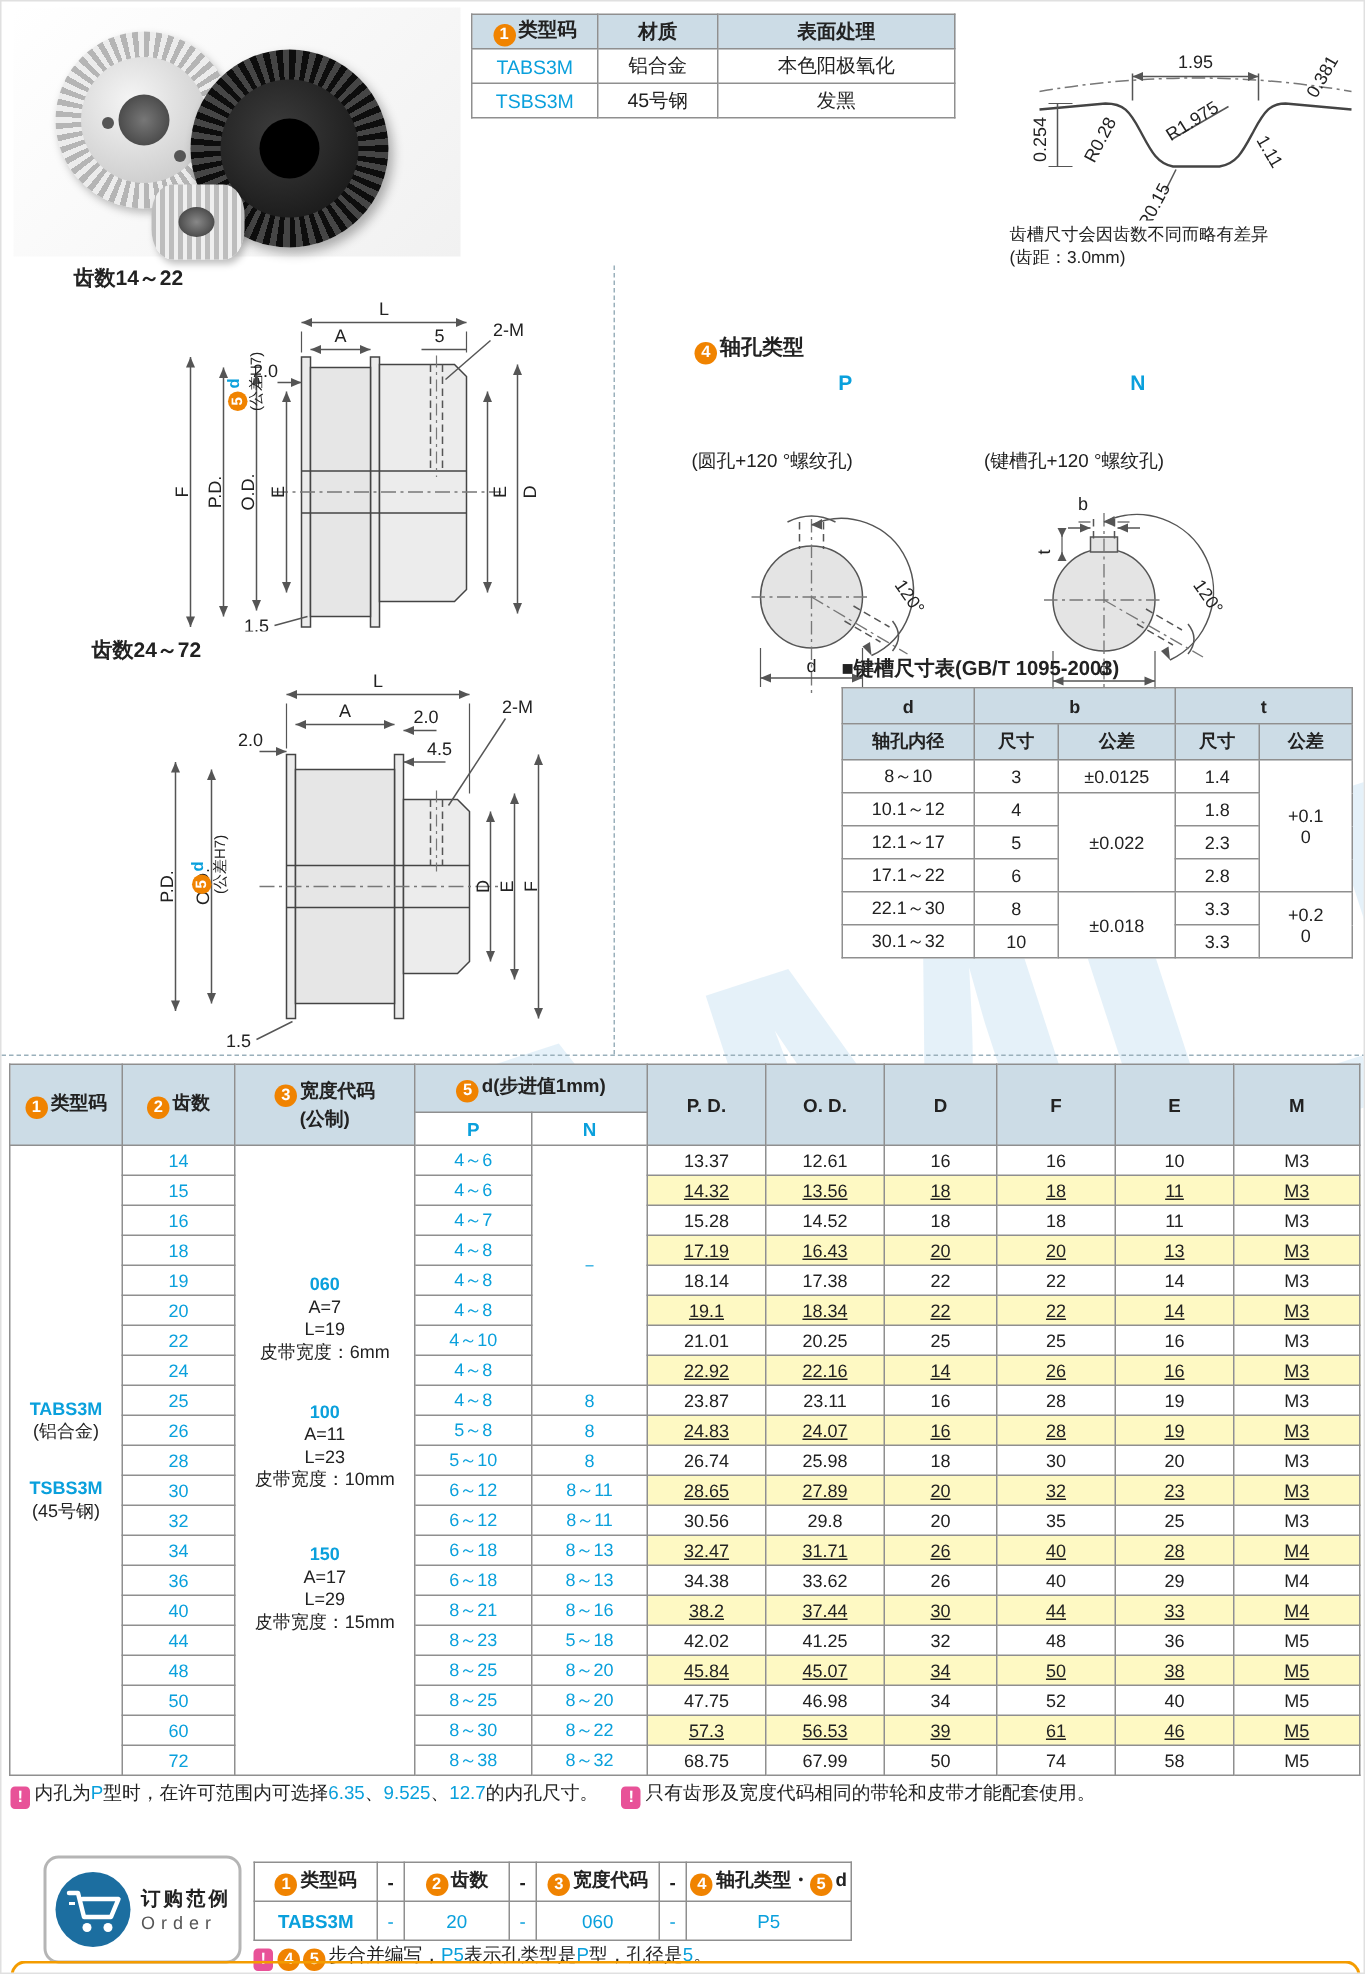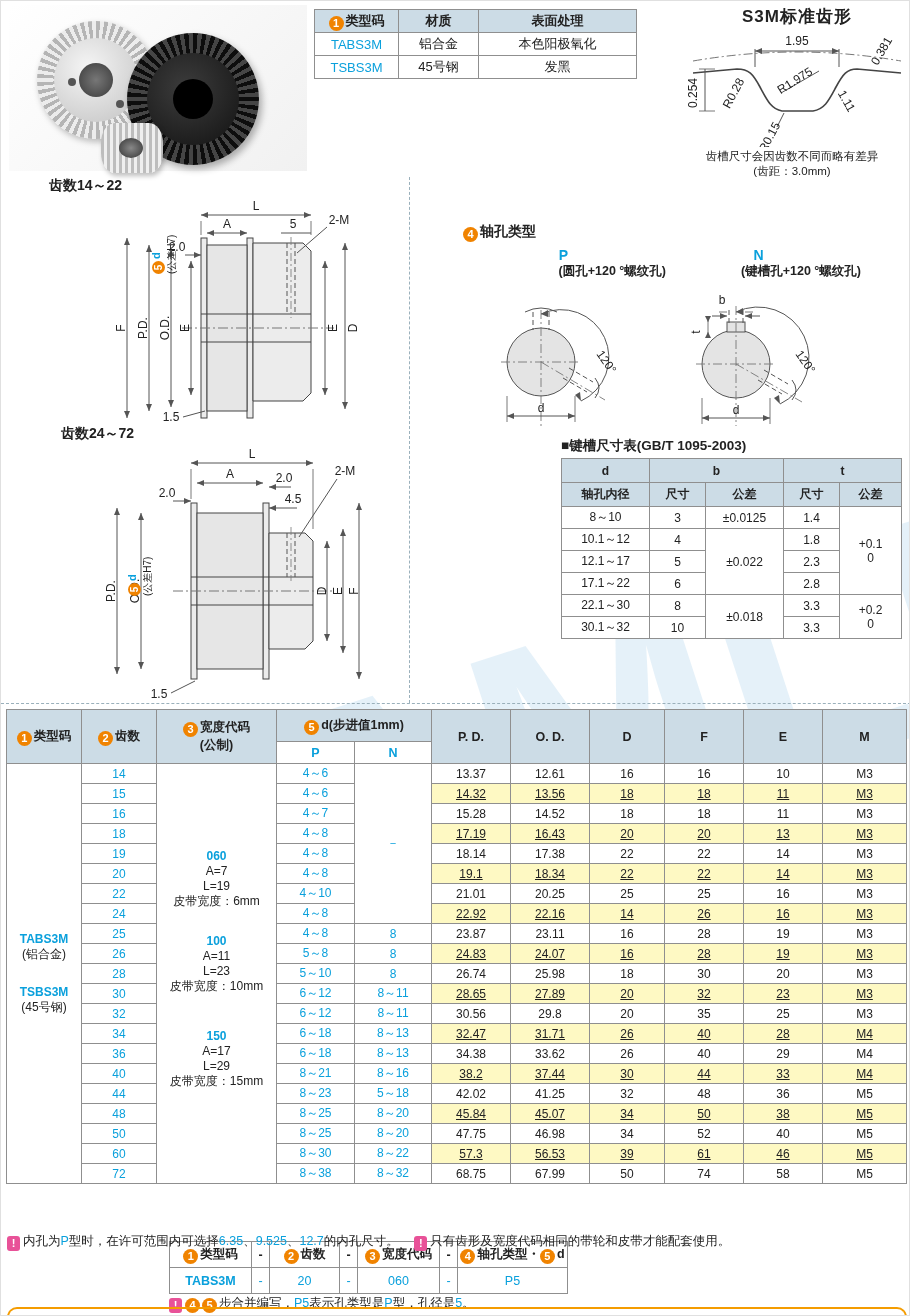--- a/index.html
+++ b/index.html
@@ -31,52 +31,52 @@
   .p3hole{left:18px;top:15px;width:24px;height:20px;background:radial-gradient(#888,#333);}
   
   table{border-collapse:collapse;}
   th,td{border:1px solid #8f8f8f;text-align:center;padding:0;}
   
   .spec{left:313px;top:8px;font-size:13px;}
   .spec th{background:#ccdce6;height:22px;font-weight:bold;}
   .spec td{height:22px;background:#fff;}
   
   .toothtitle{left:686px;top:4px;width:220px;text-align:center;font-size:17px;font-weight:bold;letter-spacing:1px;}
-  .toothnote{left:672px;width:238px;text-align:center;font-size:11.5px;}
+  .toothnote{left:672px;width:238px;text-align:left;font-size:11.5px;}
   
   .vdiv{left:408px;top:176px;height:526px;border-left:1px dashed #9ab0bb;}
   .hdiv{left:0;top:702px;width:910px;border-top:1px dashed #9ab0bb;}
   
   .dtitle{font-size:14px;font-weight:bold;}
   .dlabel{display:flex;flex-direction:column;line-height:13px;font-size:11px;transform:rotate(-90deg);white-space:nowrap;}
   
   .shhead{font-size:14px;font-weight:bold;}
   .shcode{text-align:center;font-size:14px;font-weight:bold;}
-  .shdesc{text-align:right;font-size:12.5px;font-weight:bold;}
+  .shdesc{text-align:left;font-size:12.5px;font-weight:normal;margin-top:36px;}
   
   .kwtitle{font-size:13.5px;font-weight:bold;text-align:center;}
   .kw{font-size:12px;}
   .kw th{background:#ccdce6;height:23px;font-weight:bold;}
   .kw td{height:21px;background:#fff;}
   
   .mtable{left:5px;top:708px;font-size:12px;z-index:2;}
   .mtable th{background:#ccdce6;font-weight:bold;font-size:12.5px;}
   .mtable thead tr:first-child{height:32px;}
   .mtable thead tr:nth-child(2){height:22px;}
   .mtable th.hpn{background:#fff;color:#0aa0dc;}
   .mtable tbody tr{height:20px;}
   .mtable td{background:#fff;}
   .mtable td.alt{background:#fef9c3;text-decoration:underline;}
   .mtable td.num{color:#222;}
   .cell-type{vertical-align:middle;font-size:12px;}
   .cell-width{vertical-align:top;font-size:12px;}
   .wg{line-height:15px;}
   .wg0{margin-top:85px;}.wg1{margin-top:25px;}.wg2{margin-top:35px;}
   
-  .notesline{left:6px;top:1186px;font-size:12.5px;z-index:2;margin-top:46px;}
+  .notesline{left:6px;top:1186px;font-size:12.5px;z-index:2;}
   
   .orderbox{left:28px;top:1236px;width:132px;height:72px;border:2px solid #b5b5b5;border-radius:10px;display:flex;align-items:center;gap:6px;padding-left:5px;box-sizing:border-box;}
   .ordercn{font-size:13px;letter-spacing:2px;font-weight:bold;}
   .orderen{font-size:12px;letter-spacing:4px;color:#555;}
   .otable{left:168px;top:1240px;font-size:12.5px;}
   .otable th{height:25px;background:#fff;font-weight:bold;}
   .otable td{height:25px;}
   .ordernote{left:168px;top:1294px;font-size:12.5px;}
   .botline{left:6px;top:1306px;width:896px;height:10px;border:2px solid #f49c00;border-bottom:none;border-radius:10px 10px 0 0;}
   svg text{font-family:"Liberation Sans","DejaVu Sans",sans-serif;}
@@ -124,21 +124,20 @@
       <td>本色阳极氧化</td>
     </tr>
     <tr>
       <td class="blue">TSBS3M</td>
       <td>45号钢</td>
       <td>发黑</td>
     </tr>
   </tbody>
     </table>
 
-  <div class="abs toothtitle">S3M标准齿形</div>
   <svg class="abs" style="left:684px;top:26px;" width="224" height="120" viewBox="0 0 224 120">
     <path d="M8,34 Q112,16 216,34" fill="none" stroke="#777" stroke-width="1" stroke-dasharray="9 3 2 3"></path>
     <path d="M8,46 L52,42 C64,42 68,47 75,60 C82,73 86,82 97,84 L128,84 C140,82 144,73 151,60 C158,47 162,42 172,42 L216,46" fill="none" stroke="#444" stroke-width="1.6"></path>
     <line x1="70" y1="22" x2="70" y2="40" stroke="#555" stroke-width="1"></line>
     <line x1="154" y1="22" x2="154" y2="40" stroke="#555" stroke-width="1"></line>
     <line x1="70" y1="24" x2="154" y2="24" stroke="#555" stroke-width="1"></line>
     <polygon points="70,24 77,21 77,27" fill="#555"></polygon>
       <polygon points="154,24 147,21 147,27" fill="#555"></polygon>
     <text x="112" y="18" font-size="12" fill="#222" text-anchor="middle">1.95</text>
     <text x="200" y="26" font-size="12" fill="#222" transform="rotate(-60 200 26)" text-anchor="middle">0.381</text>
@@ -706,20 +705,33 @@
           <td class="num">M5</td>
         </tr>
       </tbody>
   </table>
 
   <div class="abs notesline">
     <span class="bang">!</span><span>内孔为</span><span class="blue">P</span><span>型时，在许可范围内可选择</span><span class="blue">6.35</span><span>、</span><span class="blue">9.525</span><span>、</span><span class="blue">12.7</span><span>的内孔尺寸。</span>
     <span class="bang" style="margin-left:12px;">!</span><span>只有齿形及宽度代码相同的带轮和皮带才能配套使用。</span>
   </div>
 
+  <div class="abs orderbox">
+    <svg width="52" height="52" viewBox="0 0 52 52">
+      <circle cx="26" cy="26" r="25" fill="#1c6ea0"></circle>
+      <path d="M10,15 h6 l4,16 h18 l5,-12 h-24" fill="none" stroke="#fff" stroke-width="3" stroke-linejoin="round" stroke-linecap="round"></path>
+      <circle cx="22" cy="38" r="3" fill="#fff"></circle>
+      <circle cx="36" cy="38" r="3" fill="#fff"></circle>
+      <line x1="14" y1="22" x2="10" y2="22" stroke="#fff" stroke-width="2"></line>
+    </svg>
+    <div>
+      <div class="ordercn">订购范例</div>
+      <div class="orderen">Order</div>
+    </div>
+  </div>
   <table class="abs otable">
     <colgroup>
         <col style="width:82px">
         <col style="width:18px">
         <col style="width:70px">
         <col style="width:18px">
         <col style="width:82px">
         <col style="width:18px">
         <col style="width:110px">
       </colgroup>

